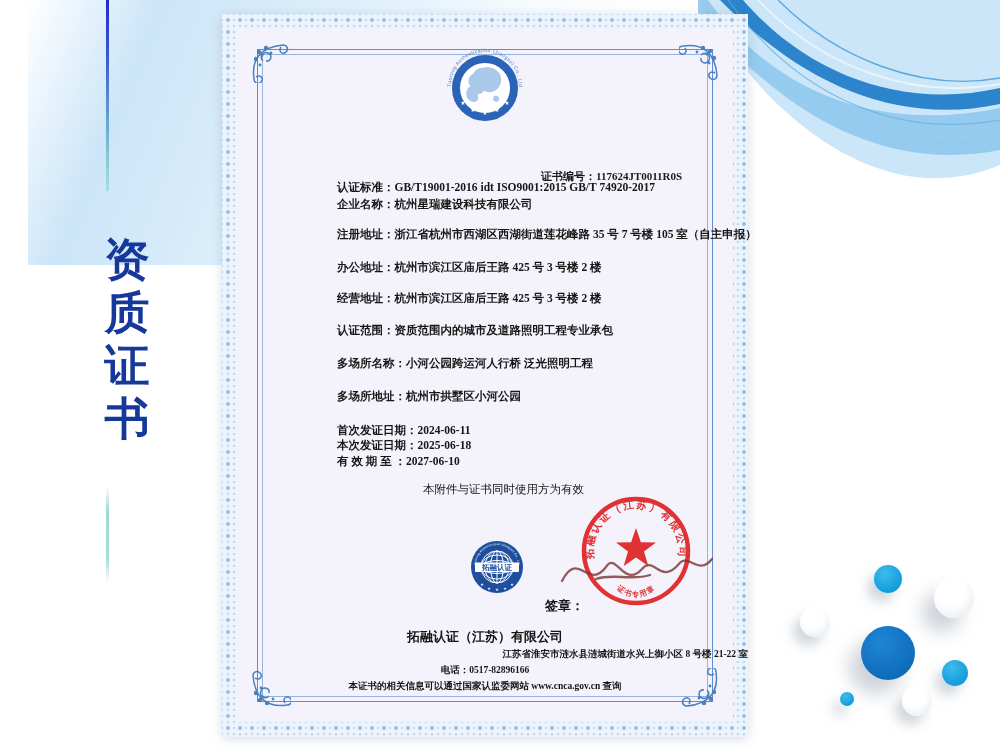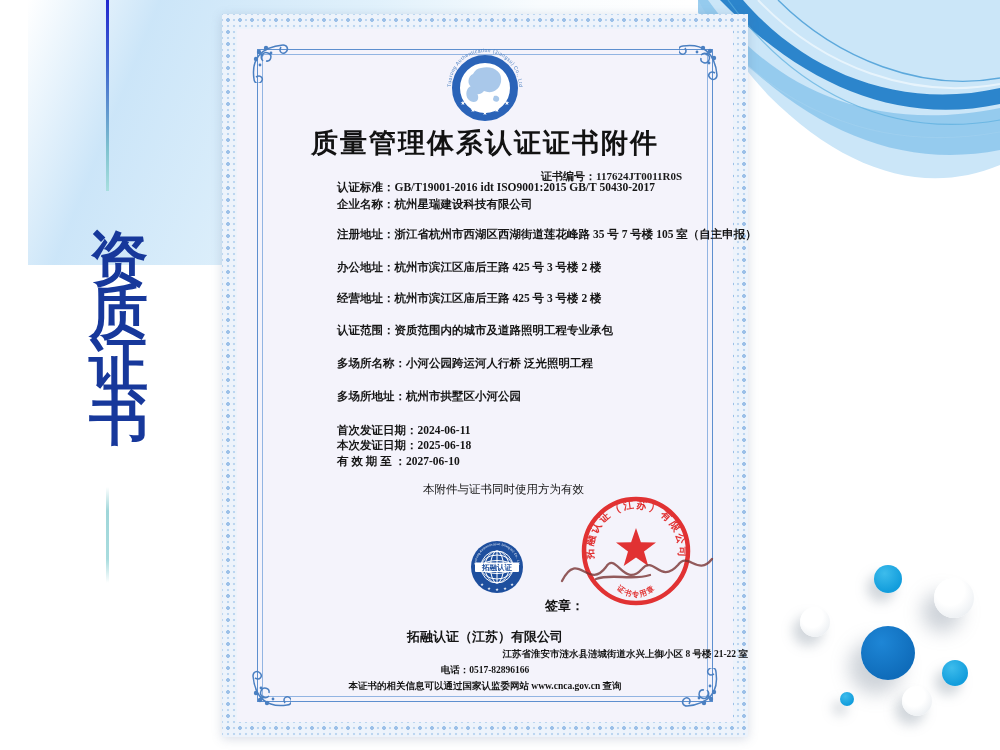--- a/index.html
+++ b/index.html
@@ -23,22 +23,22 @@
     position:absolute;left:106px;top:0;width:3px;height:191px;
     background:linear-gradient(180deg,#2127cf 0%,#3f66cf 35%,#7fc2cf 78%,#a8dfdf 100%);
     z-index:1;
   }
   .left-line-bottom{
     position:absolute;left:106px;top:487px;width:3px;height:96px;
     background:linear-gradient(180deg,rgba(160,216,220,0) 0%,#9fd6d9 25%,#a8dcde 75%,rgba(168,220,222,0) 100%);
     z-index:1;
   }
   .side-title{
-    position:absolute;left:89px;top:233px;width:54px;
-    font-size:59px;line-height:53px;font-weight:900;color:#17389b;
+    position:absolute;left:100px;top:233px;width:54px;
+    font-size:45px;line-height:53px;font-weight:900;color:#17389b;
     overflow-wrap:anywhere;word-break:break-all;text-align:center;
     z-index:1;letter-spacing:0;
     font-family:"Liberation Sans","DejaVu Sans",sans-serif;
   }
   .swoosh{position:absolute;left:698px;top:0;width:302px;height:235px;z-index:0;}
   
   .circle{position:absolute;border-radius:50%;z-index:1;}
   .c-cyan{background:radial-gradient(circle at 38% 30%,#3dbcec,#129ddc 70%);}
   .c-blue{background:radial-gradient(circle at 38% 30%,#1e86d6,#0f6cba 72%);}
   .c-white{background:radial-gradient(circle at 40% 32%,#ffffff 40%,#eef1f4 75%,#e2e7ec 100%);}
@@ -208,25 +208,24 @@
     </g>
     <g fill="#ffffff" font-size="6" text-anchor="middle" font-family="DejaVu Sans, sans-serif">
       <text x="16" y="59">★</text>
         <text x="26" y="66">★</text>
         <text x="38" y="69">★</text>
       <text x="50" y="66">★</text>
         <text x="60" y="59">★</text>
     </g>
   </svg>
 
-  <div class="cert-title">质量管理体系认证证书附件</div>
 
   <div class="cert-no"><span>证书编号：</span><span>117624JT0011R0S</span></div>
 
-  <div class="row" style="top:166px"><span>认证标准：</span><span>GB/T19001-2016 idt ISO9001:2015 GB/T 50430-2017</span></div>
+  <div class="row" style="top:166px"><span>认证标准：</span><span>GB/T19001-2016 idt ISO9001:2015 GB/T 74920-2017</span></div>
   <div class="row" style="top:183px"><span>企业名称：</span><span>杭州星瑞建设科技有限公司</span></div>
   <div class="row" style="top:213px"><span>注册地址：</span><span>浙江省杭州市西湖区西湖街道莲花峰路 35 号 7 号楼 105 室（自主申报）</span></div>
   <div class="row" style="top:246px"><span>办公地址：</span><span>杭州市滨江区庙后王路 425 号 3 号楼 2 楼</span></div>
   <div class="row" style="top:277px"><span>经营地址：</span><span>杭州市滨江区庙后王路 425 号 3 号楼 2 楼</span></div>
   <div class="row" style="top:342px"><span>多场所名称：</span><span>小河公园跨运河人行桥 泛光照明工程</span></div>
   <div class="row" style="top:309px"><span>认证范围：</span><span>资质范围内的城市及道路照明工程专业承包</span></div>
   <div class="row" style="top:375px"><span>多场所地址：</span><span>杭州市拱墅区小河公园</span></div>
   <div class="row" style="top:409px"><span>首次发证日期：</span><span>2024-06-11</span></div>
   <div class="row" style="top:424px"><span>本次发证日期：</span><span>2025-06-18</span></div>
   <div class="row" style="top:440px"><span>有 效 期 至 ：</span><span>2027-06-10</span></div>

